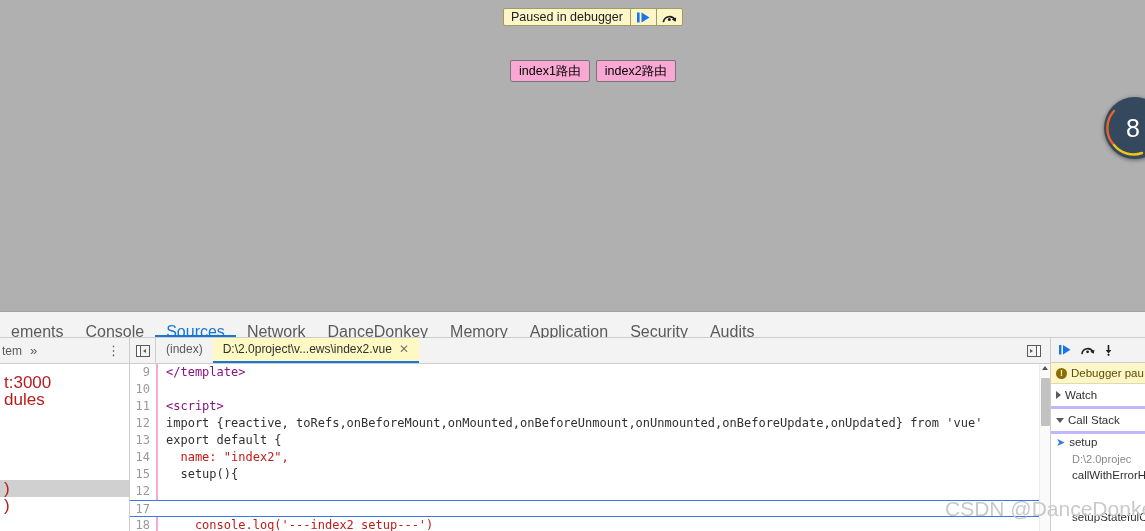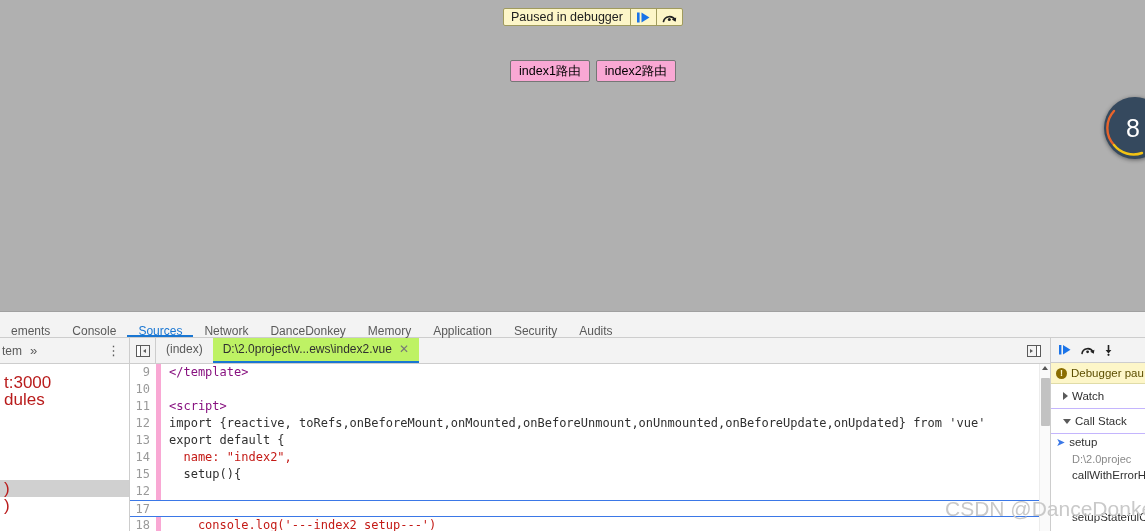--- a/index.html
+++ b/index.html
@@ -51,21 +51,21 @@
     position:absolute;left:0;top:311px;width:1145px;height:220px;
     background:#fff;border-top:1px solid #a0a0a0;box-sizing:border-box;
   }
 
   .dt-tabbar{
     height:26px;display:flex;align-items:flex-end;
     border-bottom:1px solid #cdcdcd;background:#f3f3f3;
     padding-left:0;box-sizing:border-box;
   }
   .dt-tab{
-    font-size:12px;color:#5a5a5a;padding:16px 11px;height:25px;line-height:25px;
+    font-size:16px;color:#5a5a5a;padding:16px 11px;height:25px;line-height:25px;
     cursor:pointer;border-bottom:2px solid transparent;box-sizing:border-box;
     white-space:nowrap;
   }
   .dt-tab.active{color:#1976d2;border-bottom:2px solid #1976d2;}
 
   .dt-body{display:flex;height:193px;}
 
   
   .nav-pane{
     width:130px;border-right:1px solid #cdcdcd;background:#fff;
@@ -92,38 +92,38 @@
   }
   .panel-toggle{
     width:26px;height:25px;display:flex;align-items:center;justify-content:center;
     border-right:1px solid #cdcdcd;cursor:pointer;box-sizing:border-box;
   }
   .ed-tab{
     height:25px;line-height:25px;font-size:12px;color:#5a5a5a;padding:0 10px;
     cursor:pointer;border-bottom:2px solid transparent;box-sizing:border-box;
     display:flex;align-items:center;white-space:nowrap;
   }
-  .ed-tab.active{color:#303030;background:#bef264;border-bottom:2px solid #1976d2;align-items:center;}
+  .ed-tab.active{color:#303030;background:#fef9c3;border-bottom:2px solid #1976d2;align-items:center;}
   .ed-close{margin-left:7px;font-size:12px;color:#777;cursor:pointer;}
   .ed-right-toggle{
     position:absolute;right:5px;top:3px;width:22px;height:19px;
     display:flex;align-items:center;justify-content:center;cursor:pointer;
   }
 
   .code{
     flex:1;position:relative;overflow:hidden;background:#fff;
     font-family:"DejaVu Sans Mono","Liberation Mono",monospace;font-size:12px;
   }
   .code-line{display:flex;height:17px;line-height:17px;white-space:pre;position:relative;}
   .gutter{
     width:26px;min-width:26px;text-align:right;padding-right:6px;
     color:#999;background:#fff;box-sizing:border-box;
   }
   .gline{
-    padding-left:8px;border-left:5px solid #f9a8d4;flex:1;min-width:0;
+    padding-left:8px;border-left:2px solid #f9a8d4;flex:1;min-width:0;
     color:#303030;box-sizing:border-box;
   }
   .code-line.exec .gline{border-left:1px solid #1a73e8;margin-top:36px;}
   .code-line.exec{border-top:1px solid #3b78e7;border-bottom:1px solid #3b78e7;height:17px;box-sizing:border-box;}
   .tok-tag{color:#881280;}
   .tok-kw{color:#7b2fa8;}
   .tok-str{color:#c41a16;}
   .tok-plain{color:#303030;}
   .sel{background:#d3dcf7;}
   .code-scroll{
@@ -146,22 +146,22 @@
   .dbg-msg{
     height:21px;display:flex;align-items:center;gap:4px;padding:0 5px;
     background:#fdf6c8;border-bottom:1px solid #e0dca8;font-size:11.5px;color:#5c4e00;
     white-space:nowrap;overflow:hidden;box-sizing:border-box;
   }
   .dbg-msg .badge{
     width:11px;height:11px;border-radius:50%;background:#8a6d00;color:#fdf6c8;
     font-size:9px;line-height:11px;text-align:center;flex:none;font-weight:bold;
   }
   .dbg-sec{
-    height:25px;display:flex;align-items:center;gap:4px;padding:0 12px;
-    border-bottom:1px solid #c4b5fd;font-size:11.5px;color:#303030;
+    height:25px;display:flex;align-items:center;gap:4px;padding:0 5px;
+    border-bottom:3px solid #c4b5fd;font-size:11.5px;color:#303030;
     cursor:pointer;white-space:nowrap;box-sizing:border-box;
   }
   .tri{width:0;height:0;flex:none;}
   .tri.closed{border-top:4px solid transparent;border-bottom:4px solid transparent;border-left:5px solid #5a5a5a;}
   .tri.open{border-left:4px solid transparent;border-right:4px solid transparent;border-top:5px solid #5a5a5a;}
   .frame{padding:2px 5px 2px 5px;font-size:11.5px;color:#303030;white-space:nowrap;cursor:pointer;}
   .frame.current{display:flex;align-items:flex-start;gap:4px;}
   .frame .fname{display:block;}
   .frame .fpath{display:block;color:#8a8a8a;font-size:11px;padding-left:16px;}
   .frame-arrow{color:#3b78e7;font-size:11px;line-height:13px;flex:none;}

